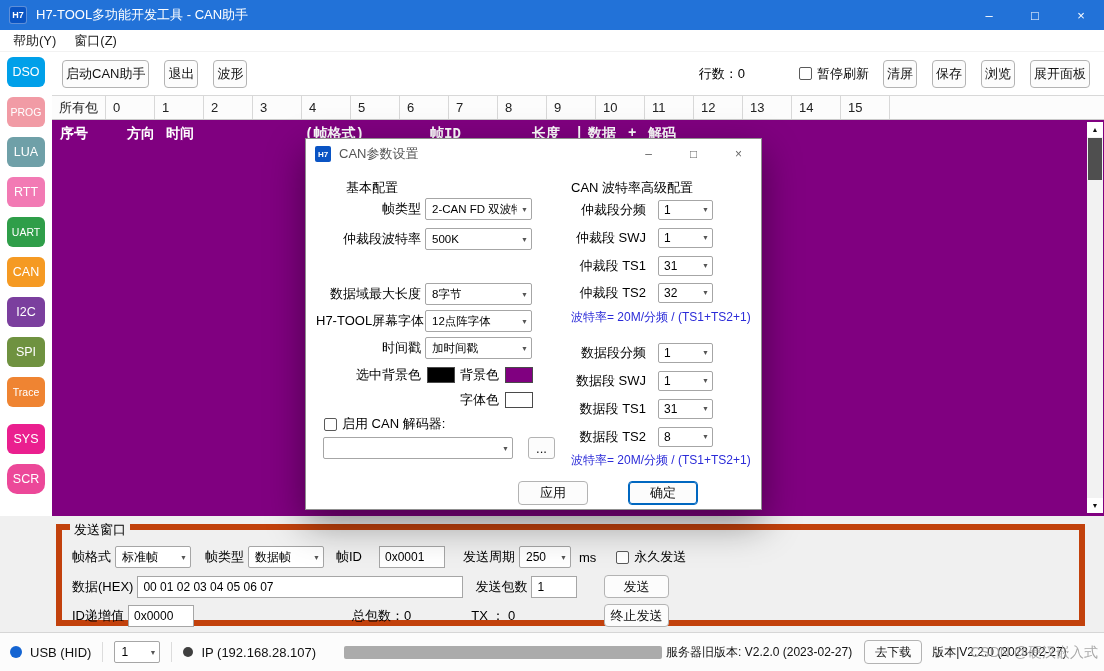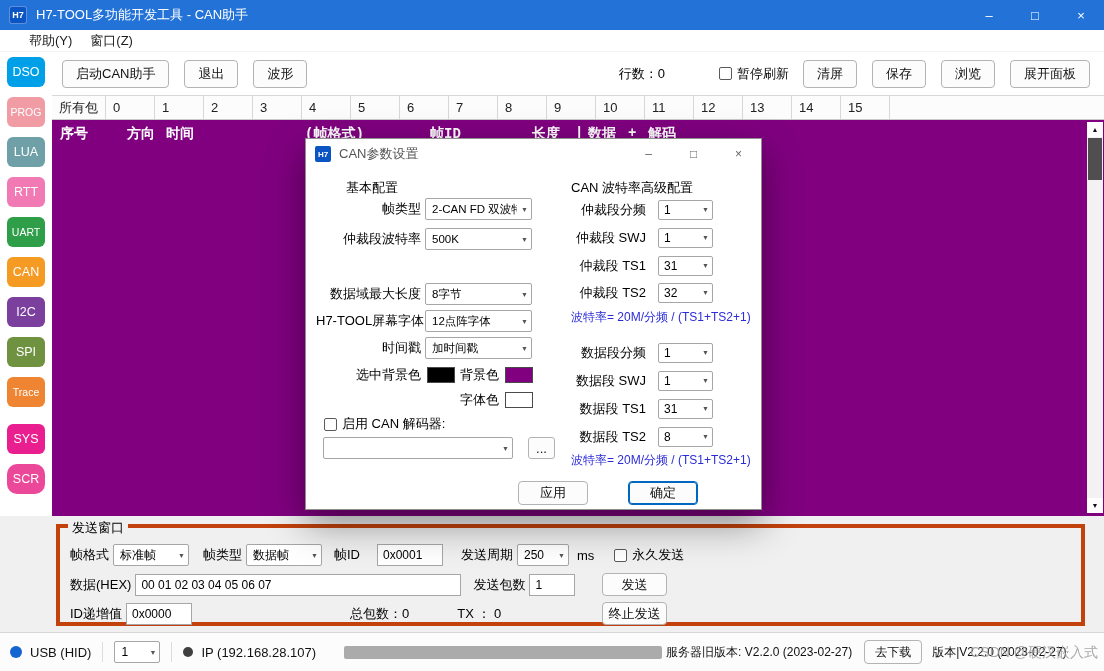--- a/index.html
+++ b/index.html
@@ -7,26 +7,26 @@
   .screen { position:relative; width:1104px; height:671px; background:#ffffff; overflow:hidden; }
 
   
   .titlebar { position:absolute; left:0; top:0; width:1104px; height:30px; background:#2272d8; color:#fff; display:flex; align-items:center; }
   .app-icon { width:18px; height:18px; margin-left:9px; background:#0a54c4; border:1px solid rgba(255,255,255,.35); border-radius:3px; color:#fff; font-size:9px; font-weight:bold; display:flex; align-items:center; justify-content:center; }
   .title-text { margin-left:9px; font-size:13px; }
   .win-controls { margin-left:auto; display:flex; height:100%; }
   .win-btn { width:46px; height:100%; display:flex; align-items:center; justify-content:center; font-size:13px; color:#fff; }
 
   
-  .menubar { position:absolute; left:0; top:30px; width:1104px; height:22px; background:#fff; display:flex; align-items:center; font-size:13px; color:#1c1c1c; padding-left:20px; border-bottom:1px solid #f2f2f2; }
+  .menubar { position:absolute; left:0; top:30px; width:1104px; height:22px; background:#fff; display:flex; align-items:center; font-size:13px; color:#1c1c1c; padding-left:4px; border-bottom:1px solid #f2f2f2; }
   .menu-item { padding:0 9px; }
 
   
   .toolbar { position:absolute; left:52px; top:52px; width:1052px; height:43px; background:#fff; display:flex; align-items:center; padding:0 14px 0 10px; }
-  .btn { background:#fcfcfc; border:1px solid #b3b3b3; border-radius:4px; height:28px; padding:0 13px; font-size:13px; font-family:inherit; color:#111; display:inline-flex; align-items:center; justify-content:center; white-space:nowrap; }
+  .btn { background:#fcfcfc; border:1px solid #b3b3b3; border-radius:4px; height:28px; padding:0 3px; font-size:13px; font-family:inherit; color:#111; display:inline-flex; align-items:center; justify-content:center; white-space:nowrap; }
   .toolbar .btn { margin-right:15px; }
   .toolbar .btn:last-child { margin-right:0; }
   .sp { flex:1; }
   .rows-count { font-size:13px; margin-right:54px; }
   .cklabel { display:inline-flex; align-items:center; font-size:13px; margin-right:14px; white-space:nowrap; }
   .cb { width:13px; height:13px; border:1px solid #5a5a5a; background:#fff; border-radius:2px; margin-right:5px; display:inline-block; flex:none; }
 
   
   .tabs { position:absolute; left:52px; top:95px; width:1052px; height:25px; background:#fcfcfc; border-top:1px solid #d8d8d8; border-bottom:1px solid #c9c9c9; display:flex; }
   .tab { width:49px; border-right:1px solid #d8d8d8; display:flex; align-items:center; padding-left:7px; font-size:13px; color:#222; }
@@ -65,21 +65,21 @@
   .swatch { width:28px; height:16px; border:1px solid #4a4a4a; flex:none; }
   .arow { position:absolute; left:225px; display:flex; align-items:center; height:21px; }
   .alabel { width:115px; text-align:right; font-size:13px; white-space:nowrap; }
   .combo-sm { width:55px; height:20px; margin-left:12px; padding:0 3px 0 5px; font-size:12px; flex:none; }
   .formula { position:absolute; left:265px; color:#2b2bd8; font-size:12px; white-space:nowrap; }
   .dlg-action { position:absolute; width:70px; height:24px; font-size:13px; }
   .dlg-ok { border-color:#0067c0; box-shadow:inset 0 0 0 1px #0067c0; }
 
   
   .send-panel { position:absolute; left:0; top:516px; width:1104px; height:116px; background:#f0f0f0; }
-  .groupbox { position:absolute; left:56px; top:8px; width:1029px; height:102px; border:4px solid #c2410c; }
+  .groupbox { position:absolute; left:56px; top:8px; width:1029px; height:102px; border:6px solid #c2410c; }
   .gb-legend { position:absolute; left:8px; top:-9px; background:#f0f0f0; padding:0 4px; font-size:13px; }
   .srow { position:absolute; left:10px; display:flex; align-items:center; height:24px; font-size:13px; white-space:nowrap; }
   .tinput { border:1px solid #a6a6a6; height:22px; font-size:12px; padding:0 5px; font-family:inherit; background:#fff; color:#000; }
   .send-btn { position:absolute; width:65px; height:23px; font-size:13px; left:542px; }
 
   
   .statusbar { position:absolute; left:0; top:632px; width:1104px; height:39px; background:#fcfcfc; border-top:1px solid #d6d6d6; display:flex; align-items:center; font-size:13px; padding:0 10px; color:#111; }
   .dot { border-radius:50%; flex:none; }
   .dot-blue { width:12px; height:12px; background:#1464d2; }
   .dot-dark { width:10px; height:10px; background:#3f3f3f; }
@@ -369,21 +369,21 @@
         <input class="tinput" style="width: 326px; margin-left: 4px;" value="00 01 02 03 04 05 06 07">
         <span style="margin-left:12px">发送包数</span>
         <input class="tinput" style="width: 46px; margin-left: 4px;" value="1">
       </div>
       <button class="btn send-btn" style="top:45px">发送</button>
 
       <div class="srow" style="top:74px">
         <span>ID递增值</span>
         <input class="tinput" style="width: 66px; margin-left: 4px;" value="0x0000">
         <span style="margin-left:158px">总包数：0</span>
-        <span style="margin-left:48px">TX ： 0</span>
+        <span style="margin-left:60px">TX ： 0</span>
       </div>
       <button class="btn send-btn" style="top:74px">终止发送</button>
     </div>
   </div>
 
   <div class="statusbar">
     <span class="dot dot-blue"></span>
     <span class="stext" style="margin-left:8px">USB (HID)</span>
     <span class="sdiv"></span>
     <div class="combo" style="width:46px; height:22px">

